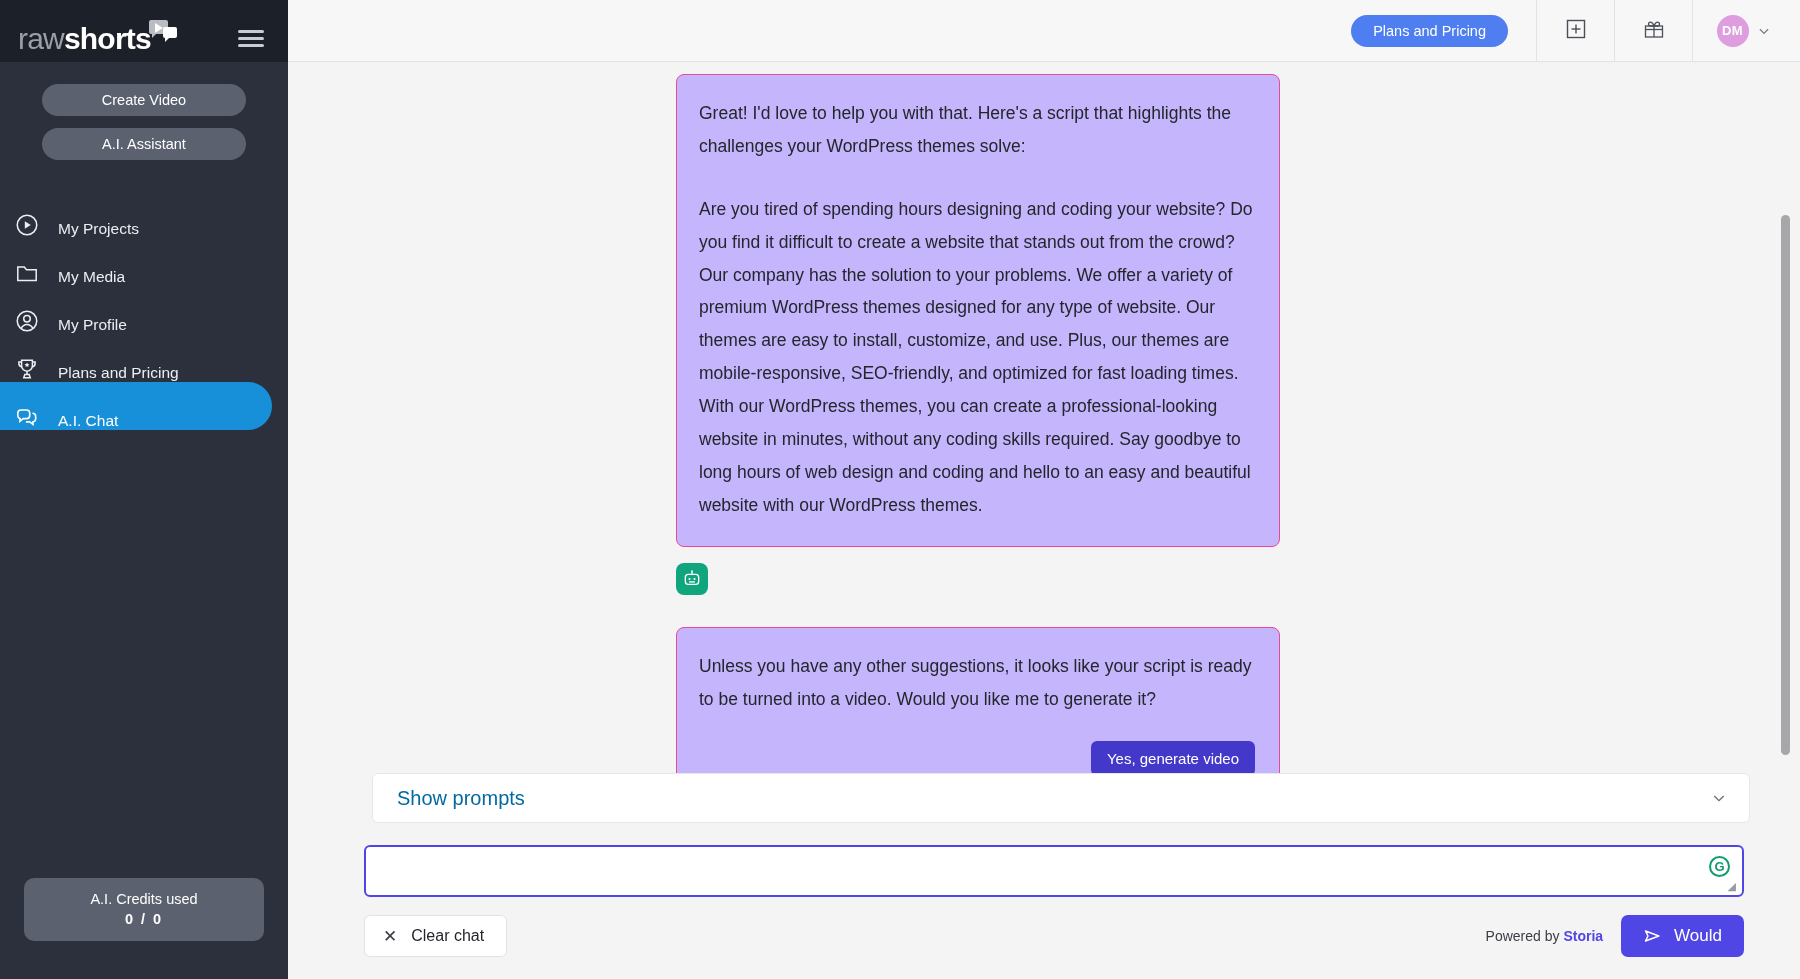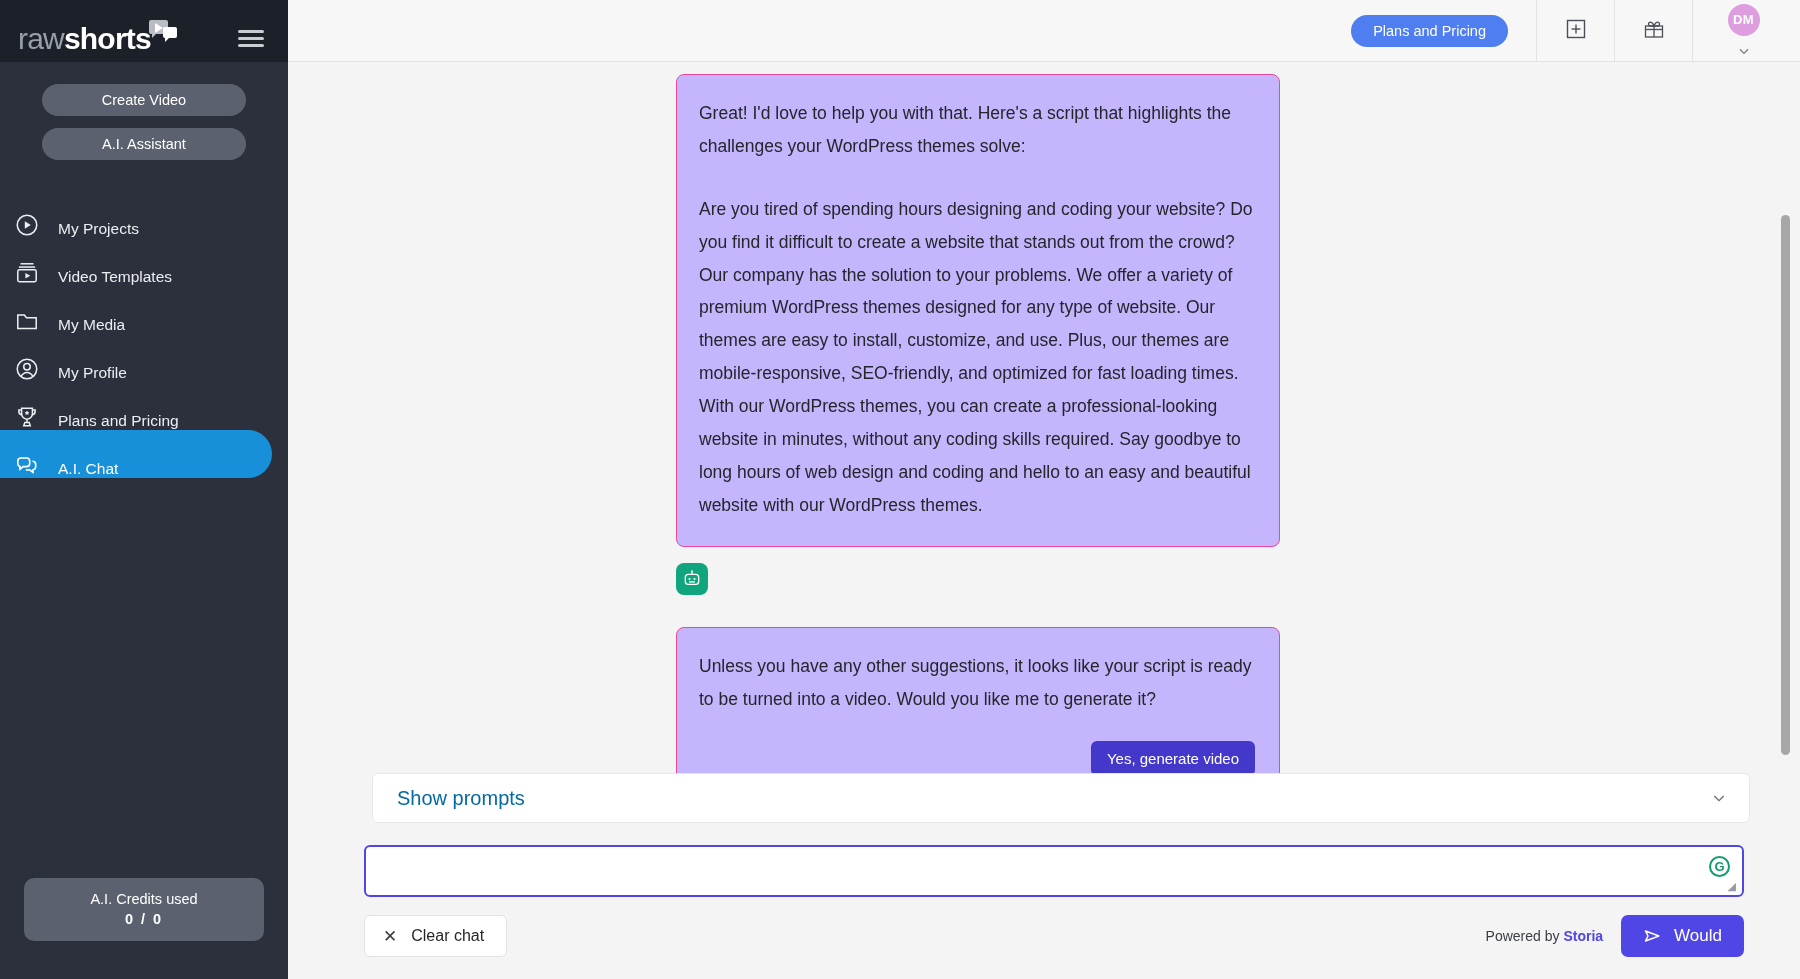--- a/index.html
+++ b/index.html
@@ -93,21 +93,21 @@
   }
   .plans-btn {
     background: #4f7ef0; color: #ffffff; border: none; border-radius: 18px;
     height: 32px; padding: 0 22px; font-size: 14.5px; cursor: pointer;
     margin-right: 28px; font-family: "Liberation Sans", sans-serif;
   }
   .top-cell {
     width: 78px; height: 62px; display: flex; align-items: center; justify-content: center;
     border-left: 1px solid #e2e3e6; cursor: pointer;
   }
-  .top-cell.user { width: 108px; padding-right: 6px; gap: 8px; flex-direction: column; }
+  .top-cell.user { width: 108px; padding-right: 6px; gap: 8px; }
   .avatar {
     width: 32px; height: 32px; border-radius: 50%; background: #dd9ddf;
     color: #ffffff; font-size: 13px; font-weight: 700;
     display: flex; align-items: center; justify-content: center; letter-spacing: .5px;
   }
   .chev { width: 14px; height: 14px; display: block; }
 
   
   .chat-scroll { flex: 1; position: relative; overflow: hidden; padding: 0 0 0 0; }
   .chat-inner { padding: 12px 0 0 0; }
@@ -219,31 +219,20 @@
       <div class="nav-item">
         <span class="nav-ico">
           <svg viewBox="0 0 24 24" fill="none" stroke="#eceef1" stroke-width="1.4">
             <circle cx="12" cy="12" r="9"></circle>
               <path d="M10 8.5l5.5 3.5L10 15.5z" fill="#eceef1" stroke="none"></path>
           </svg>
         </span>
         <span>My Projects</span>
       </div>
 
-      <div class="nav-item">
-        <span class="nav-ico">
-          <svg viewBox="0 0 24 24" fill="none" stroke="#eceef1" stroke-width="1.4">
-            <line x1="6" y1="3.5" x2="18" y2="3.5"></line>
-              <line x1="4.5" y1="6.5" x2="19.5" y2="6.5"></line>
-            <rect x="3.5" y="9" width="17" height="11" rx="1.5"></rect>
-            <path d="M10.5 12l4.5 2.5-4.5 2.5z" fill="#eceef1" stroke="none"></path>
-          </svg>
-        </span>
-        <span>Video Templates</span>
-      </div>
 
       <div class="nav-item">
         <span class="nav-ico">
           <svg viewBox="0 0 24 24" fill="none" stroke="#eceef1" stroke-width="1.4">
             <path d="M3.5 6.5h6l2 2.5h9v10h-17z"></path>
           </svg>
         </span>
         <span>My Media</span>
       </div>
 

